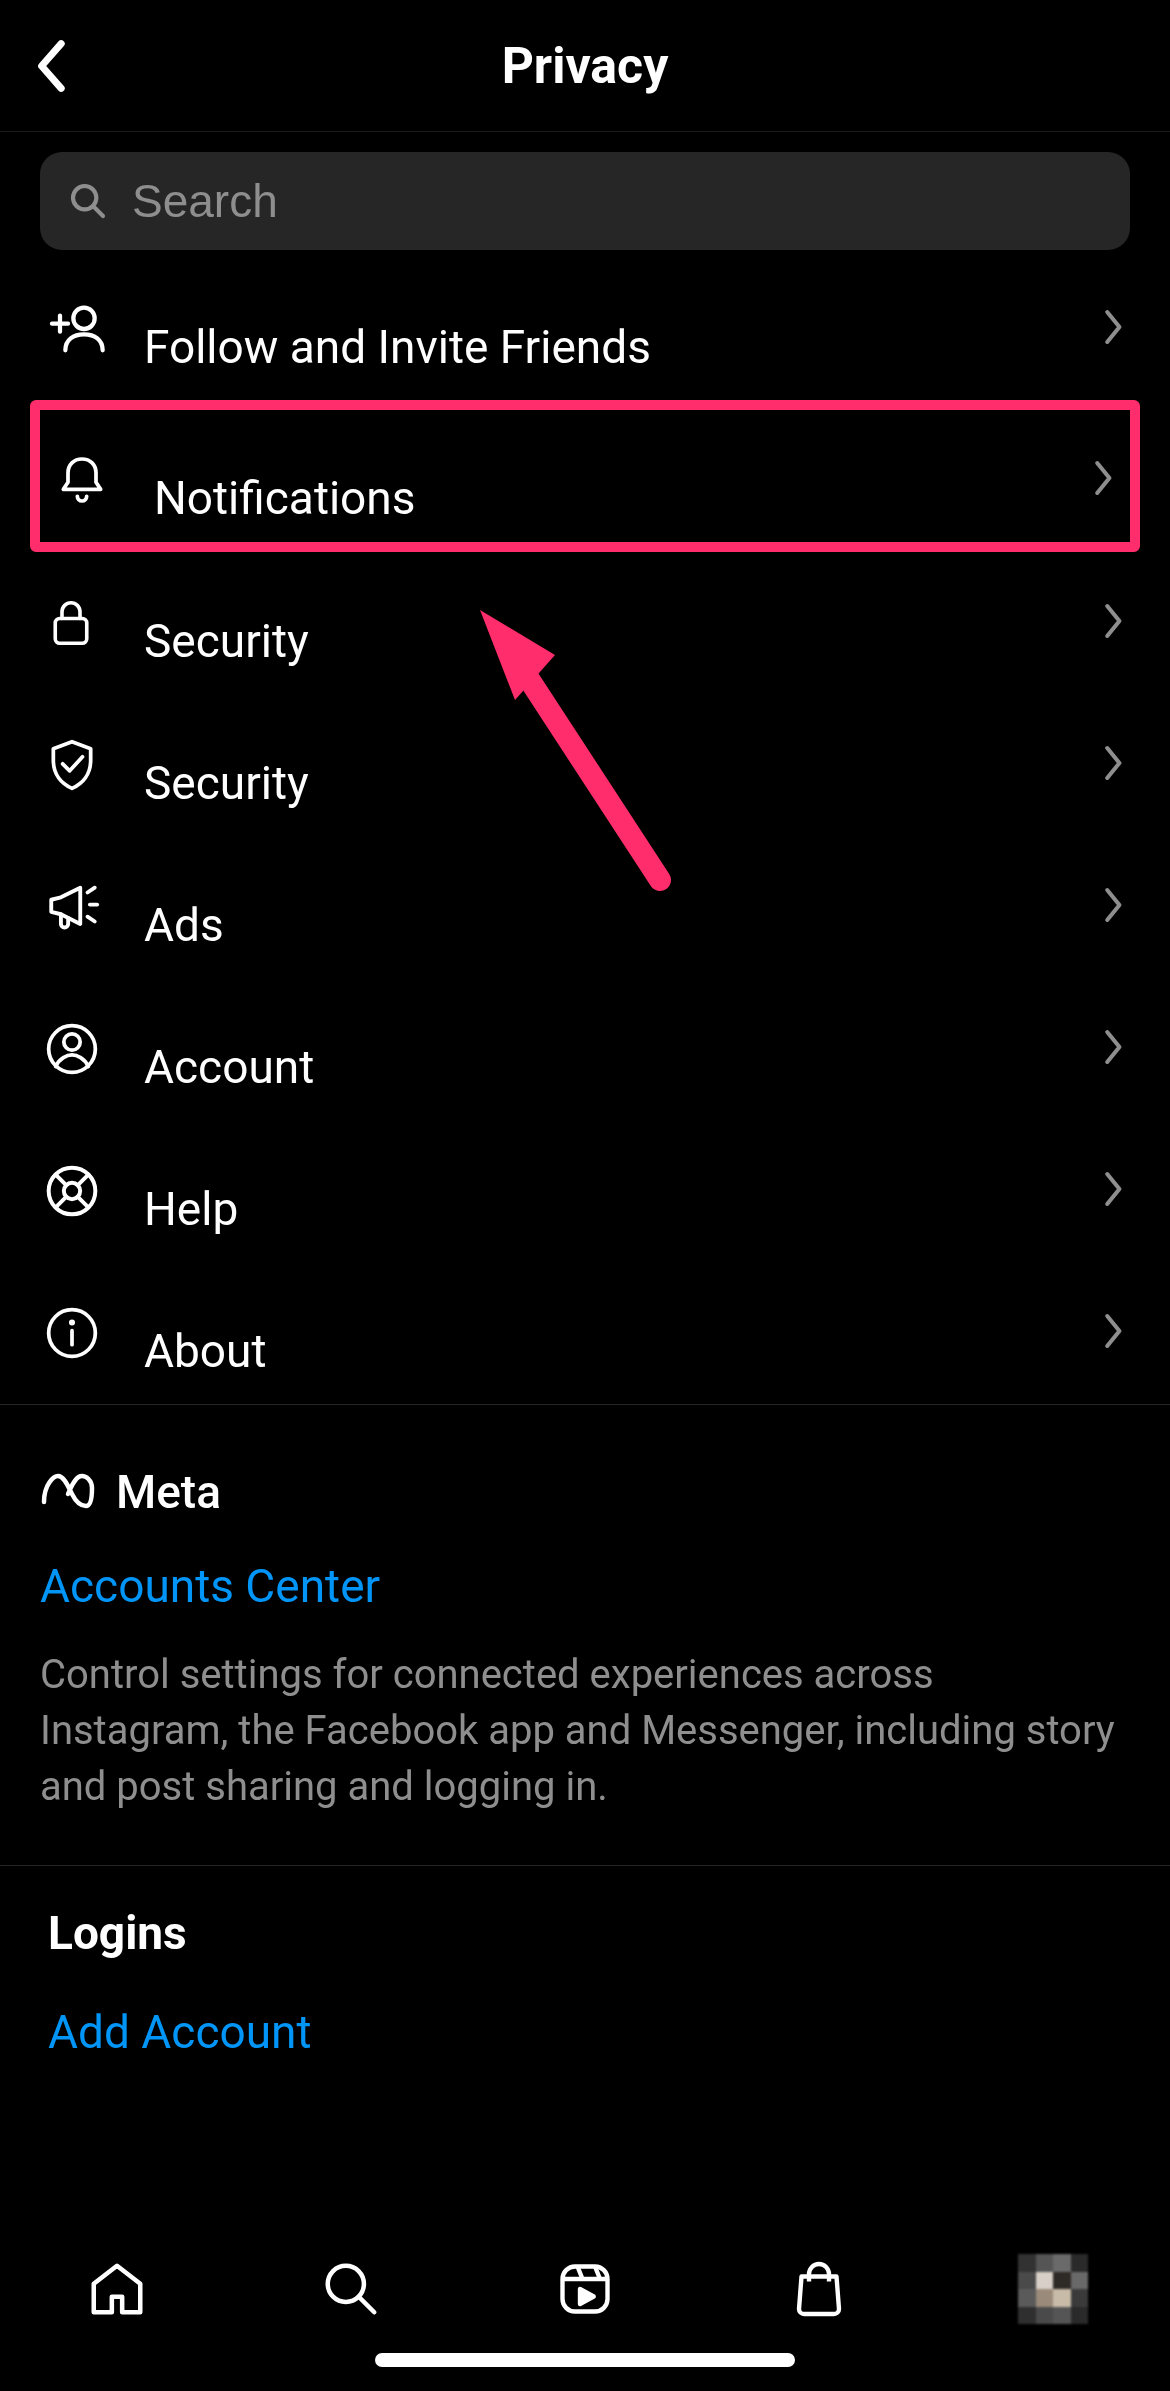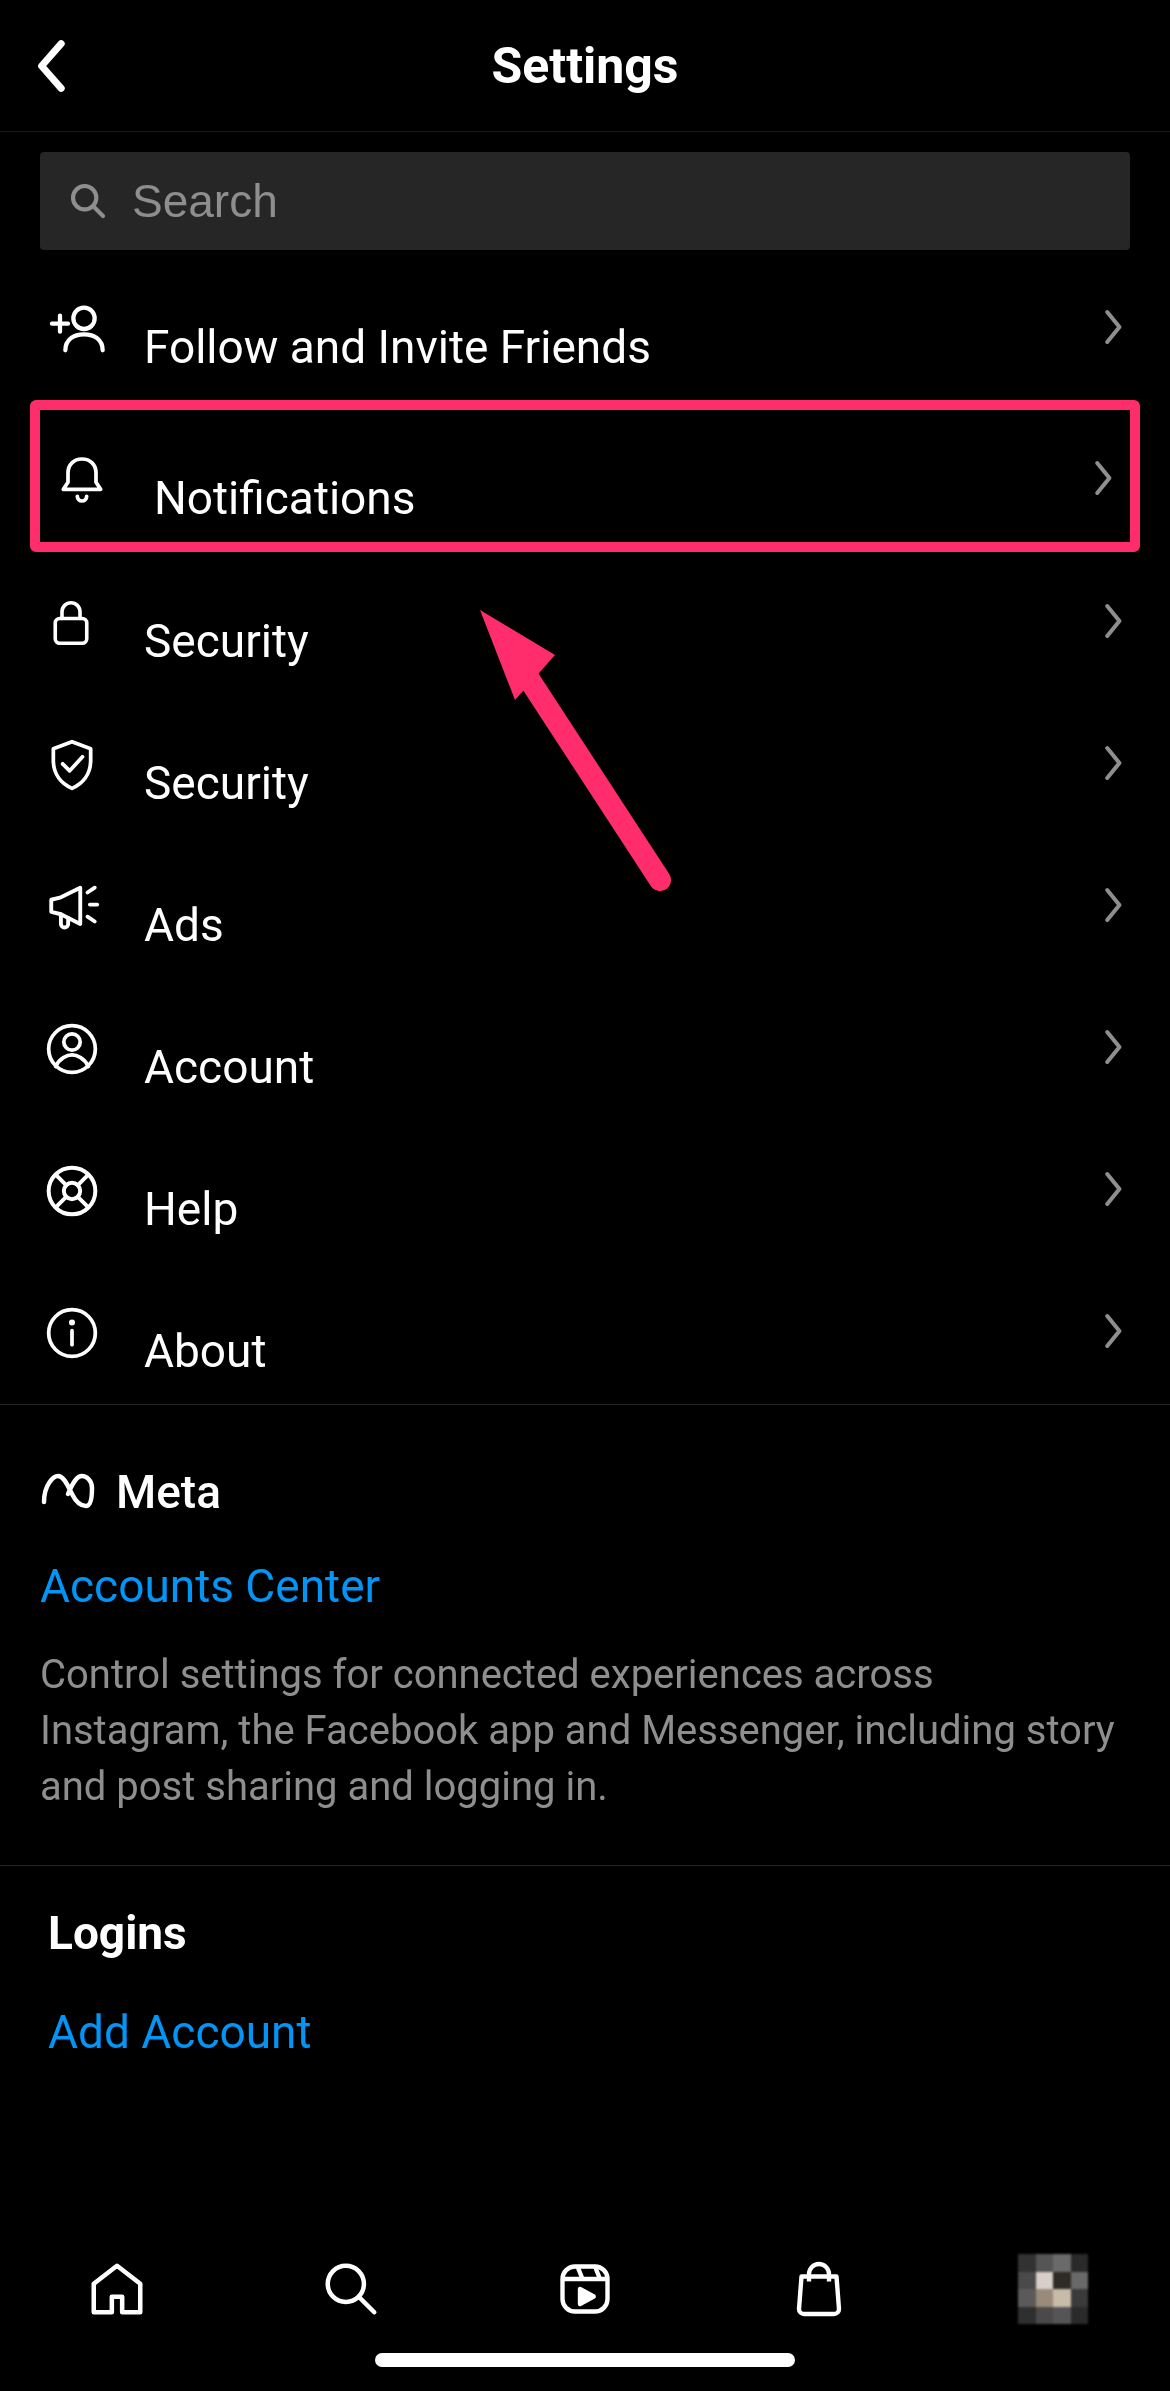--- a/index.html
+++ b/index.html
@@ -39,21 +39,21 @@
       width: 100%;
       text-align: center;
       font-size: 50px;
       font-weight: 700;
     }
     .search-wrap {
       padding: 20px 40px 8px 40px;
     }
     .search-bar {
       background: #262626;
-      border-radius: 4px;
+      border-radius: 22px;
       height: 98px;
       display: flex;
       align-items: center;
       padding: 0 28px;
     }
     .search-icon-wrap {
       margin-right: 24px;
       display: flex;
       align-items: center;
     }
@@ -191,21 +191,21 @@
   </style>
 </head>
 <body>
 
 <div class="header">
   <div class="back-btn">
     <svg width="36" height="56" viewBox="0 0 24 40" fill="none" stroke="#fff" stroke-width="5" stroke-linecap="round" stroke-linejoin="round">
       <polyline points="20,4 6,20 20,36"></polyline>
     </svg>
   </div>
-  <div class="header-title">Settings</div>
+  <div class="header-title">Privacy</div>
 </div>
 
 <div class="search-wrap">
   <div class="search-bar">
     <span class="search-icon-wrap">
       <svg width="40" height="40" viewBox="0 0 24 24" fill="none" stroke="#8e8e8e" stroke-width="2.5" stroke-linecap="round">
         <circle cx="10" cy="10" r="7"></circle>
         <line x1="21" y1="21" x2="15" y2="15"></line>
       </svg>
     </span>

